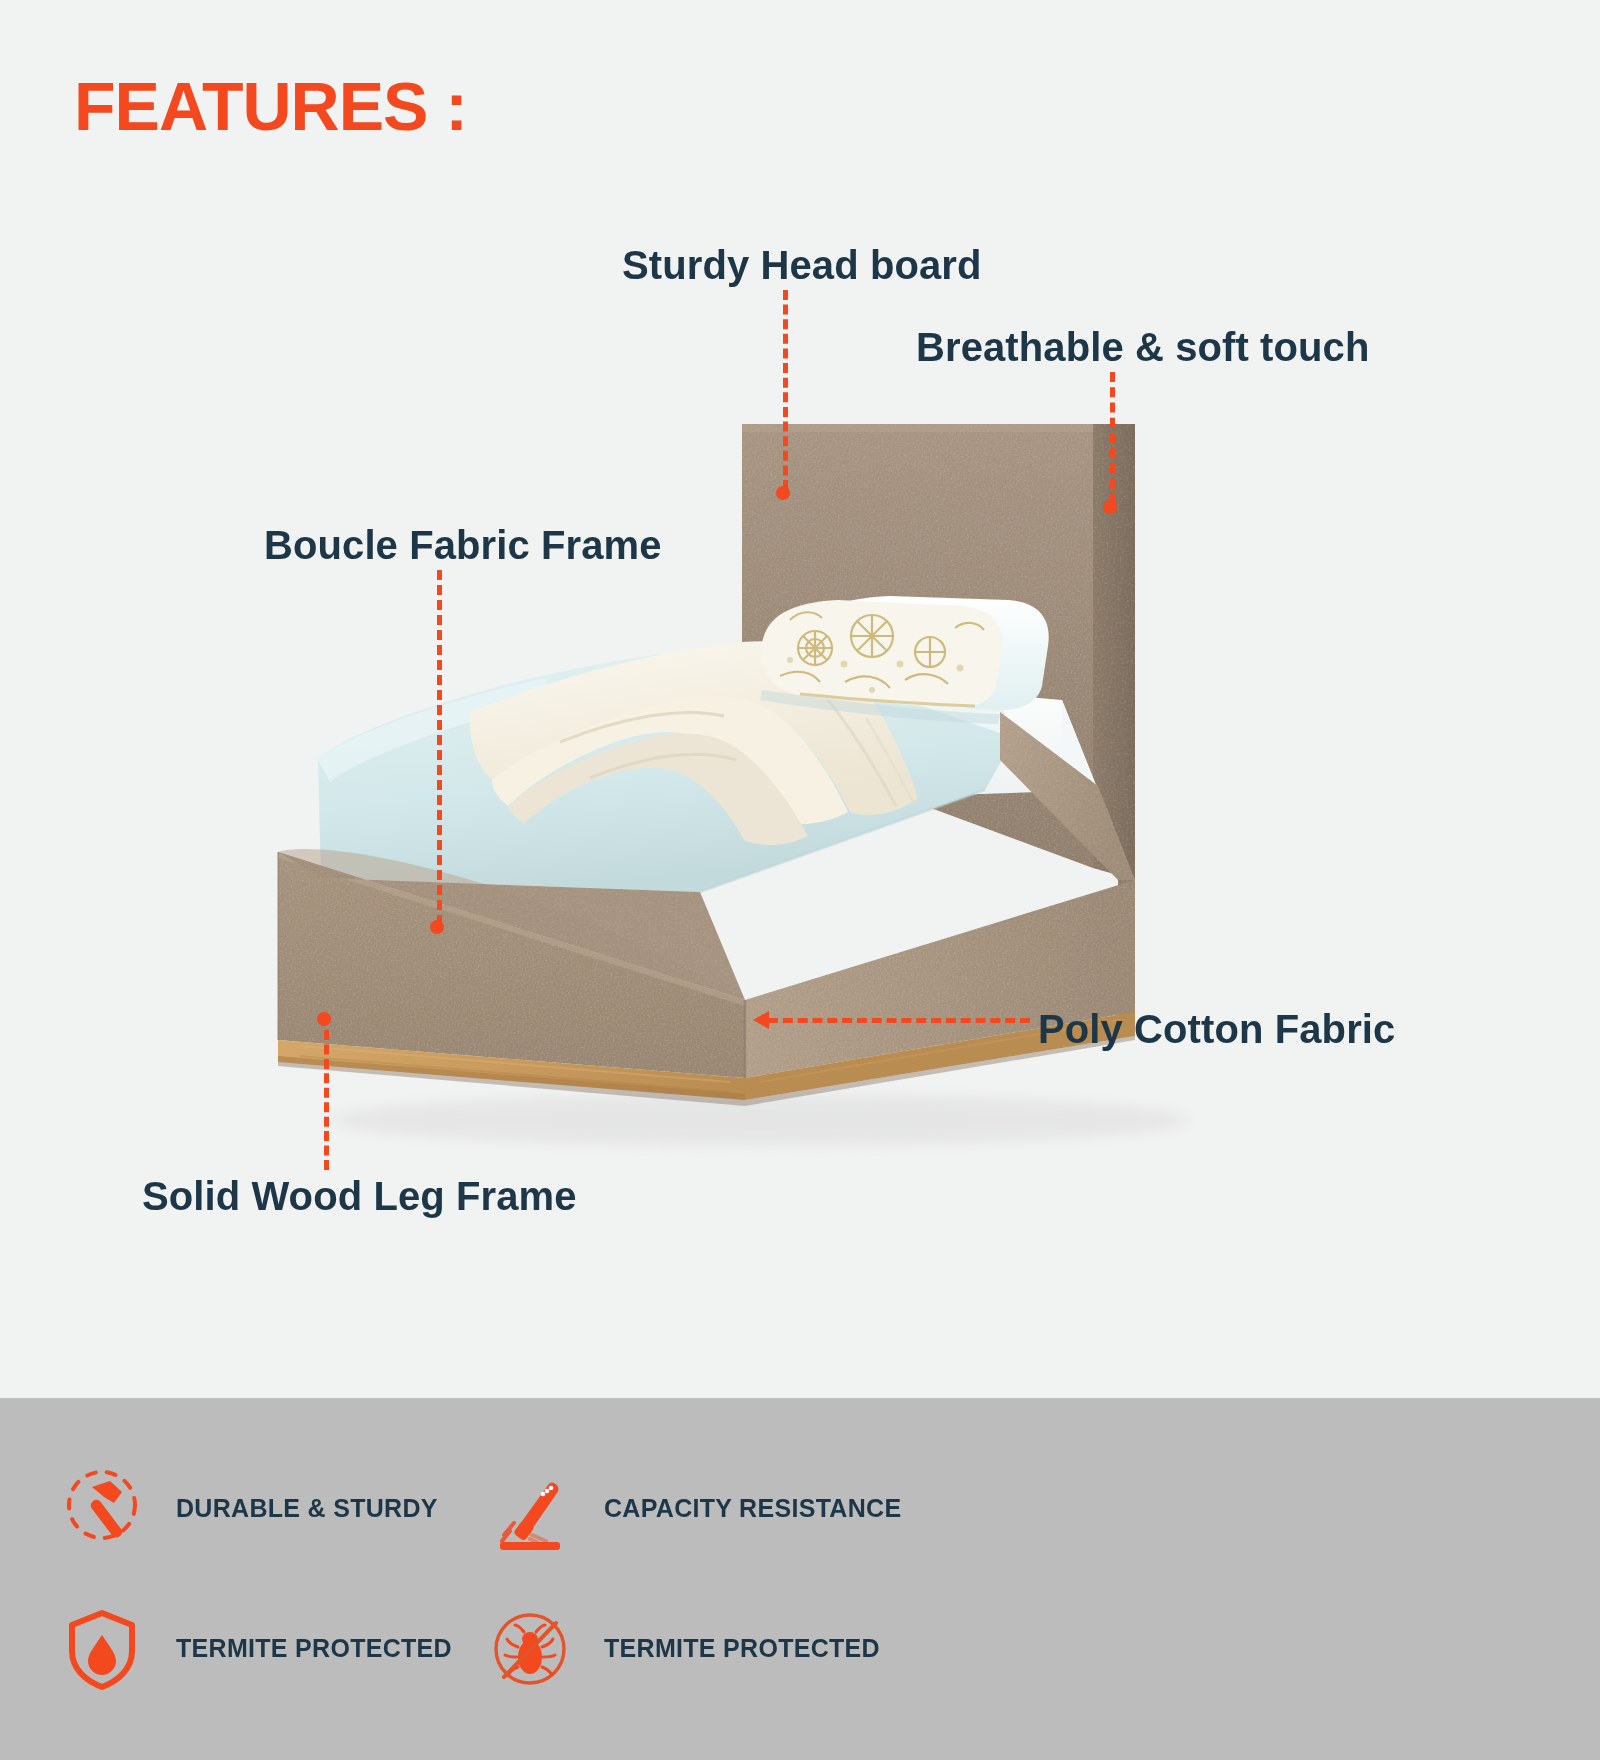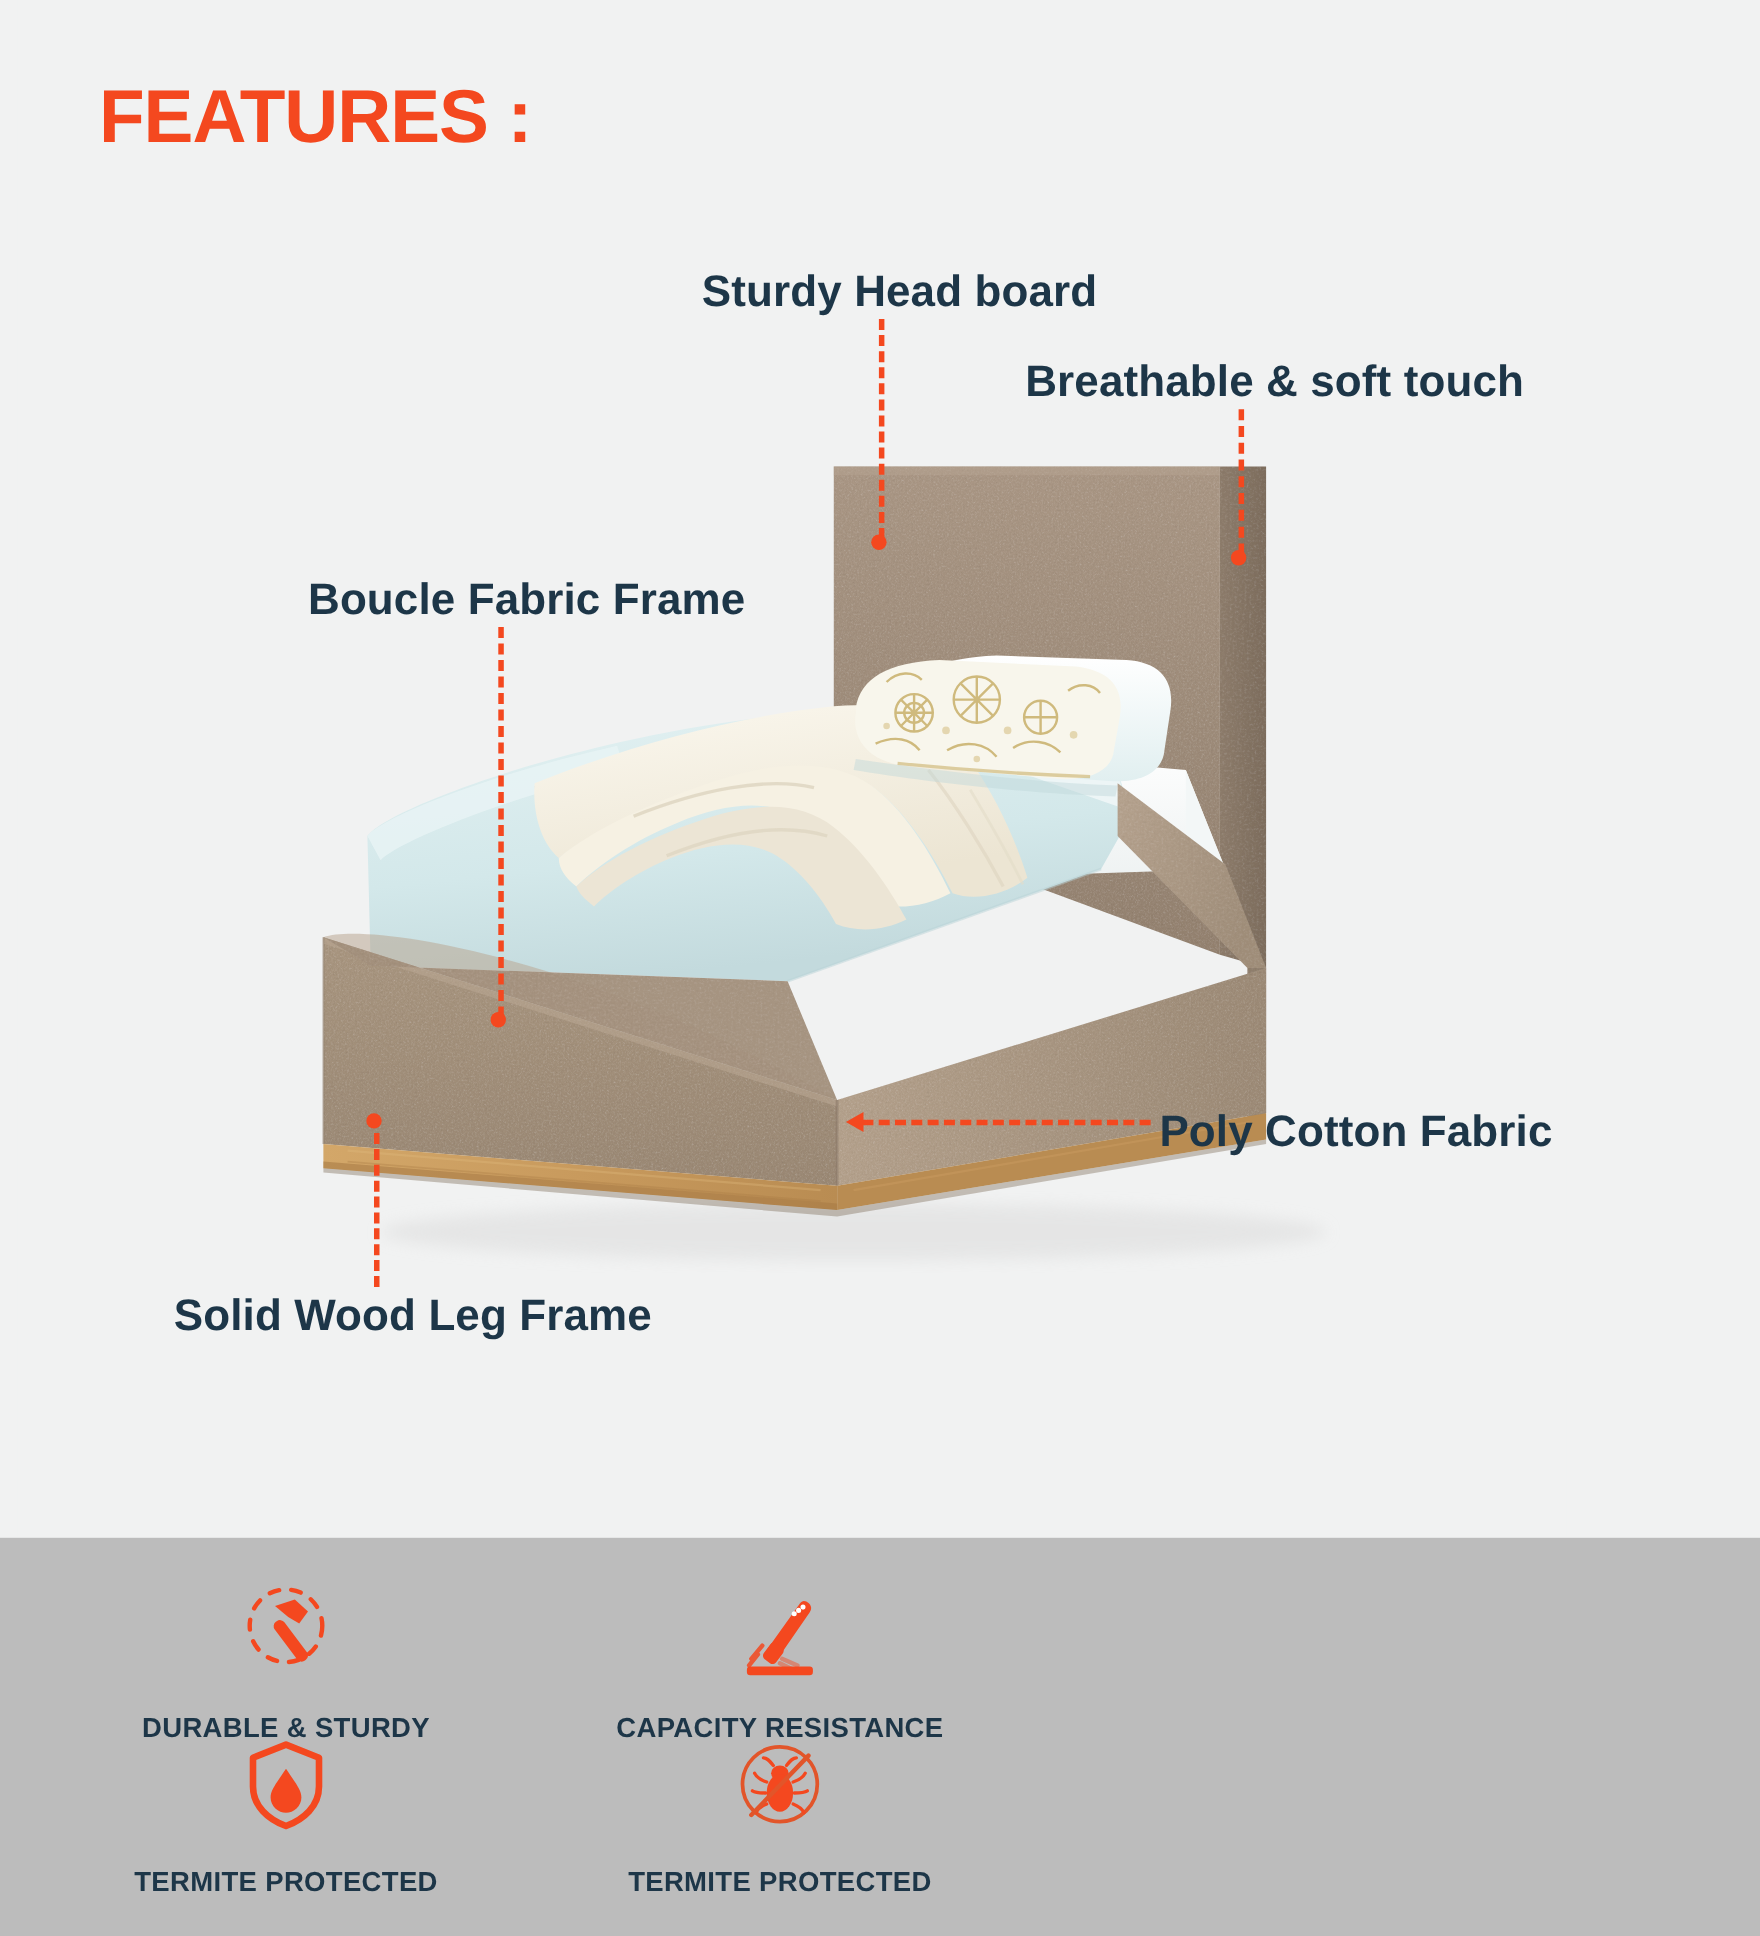--- a/index.html
+++ b/index.html
@@ -7,21 +7,21 @@
   body {
     font-family: "Liberation Sans", sans-serif;
     background: #f1f2f2;
     position: relative;
     overflow: hidden;
   }
 
   
   #hero {
     position: absolute;
-    left: 16px; top: 0;
+    left: 0; top: 0;
     width: 1408px; height: 1398px;
     background: #f1f2f2;
   }
 
   #features-title {
     position: absolute;
     left: 74px; top: 72px;
     font-size: 68px;
     font-weight: bold;
     letter-spacing: -1px;
@@ -96,21 +96,20 @@
   }
   .feature-row {
     display: flex;
     align-items: center;
     height: 140px;
   }
   .feature-cell {
     display: flex;
     align-items: center;
     gap: 22px;
-    flex-direction: column;
   }
   .fc-1 { width: 470px; padding-left: 50px; }
   .fc-2 { width: 470px; padding-left: 8px; }
   .fc-3 { width: 560px; padding-left: 14px; }
 
   .feature-icon {
     width: 104px; height: 104px;
     flex: 0 0 104px;
     display: flex;
     align-items: center;

